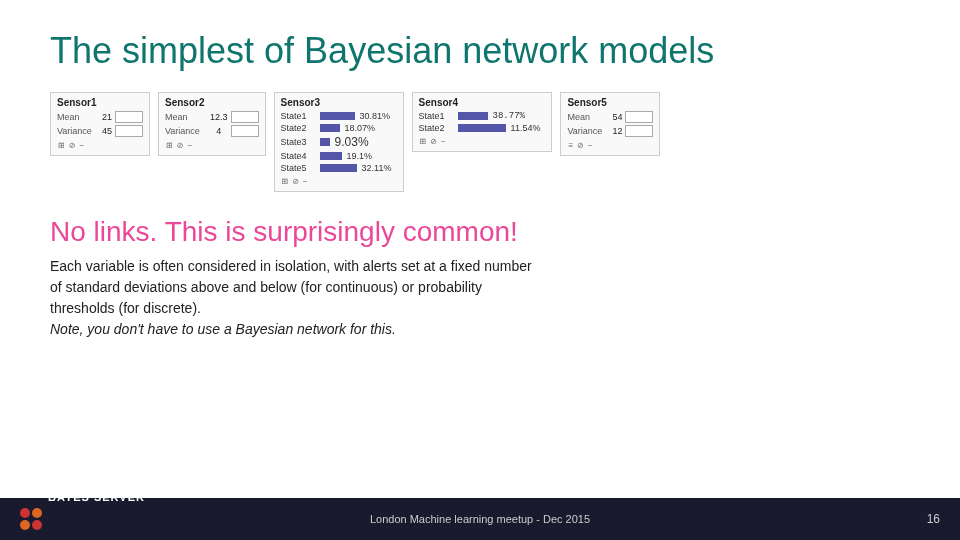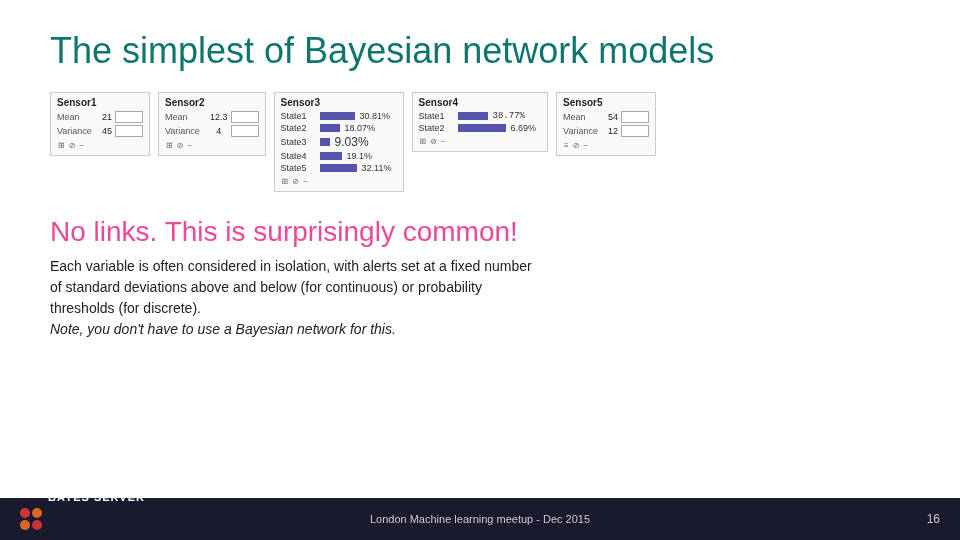--- a/index.html
+++ b/index.html
@@ -296,21 +296,21 @@
       <div class="panel-title">Sensor4</div>
       <div class="state-row">
         <span style="font-size:9px;min-width:36px;">State1</span>
         <span class="state-bar-long" style="width:30px;"></span>
         <span style="font-size:9px;margin-left:2px;font-family:Liberation Mono, monospace;">38.77%</span>
         <span class="input-box" style="margin-left:2px;"></span>
       </div>
       <div class="state-row">
         <span style="font-size:9px;min-width:36px;">State2</span>
         <span class="state-bar-long" style="width:48px;"></span>
-        <span style="font-size:9px;margin-left:2px;">6.69%</span>
+        <span style="font-size:9px;margin-left:2px;">11.54%</span>
         <span class="input-box" style="margin-left:2px;"></span>
       </div>
       <div class="panel-icons">
         <span>⊞</span>
         <span>⊘</span>
         <span>−</span>
       </div>
     </div>
 
     <div class="sensor-panel">

